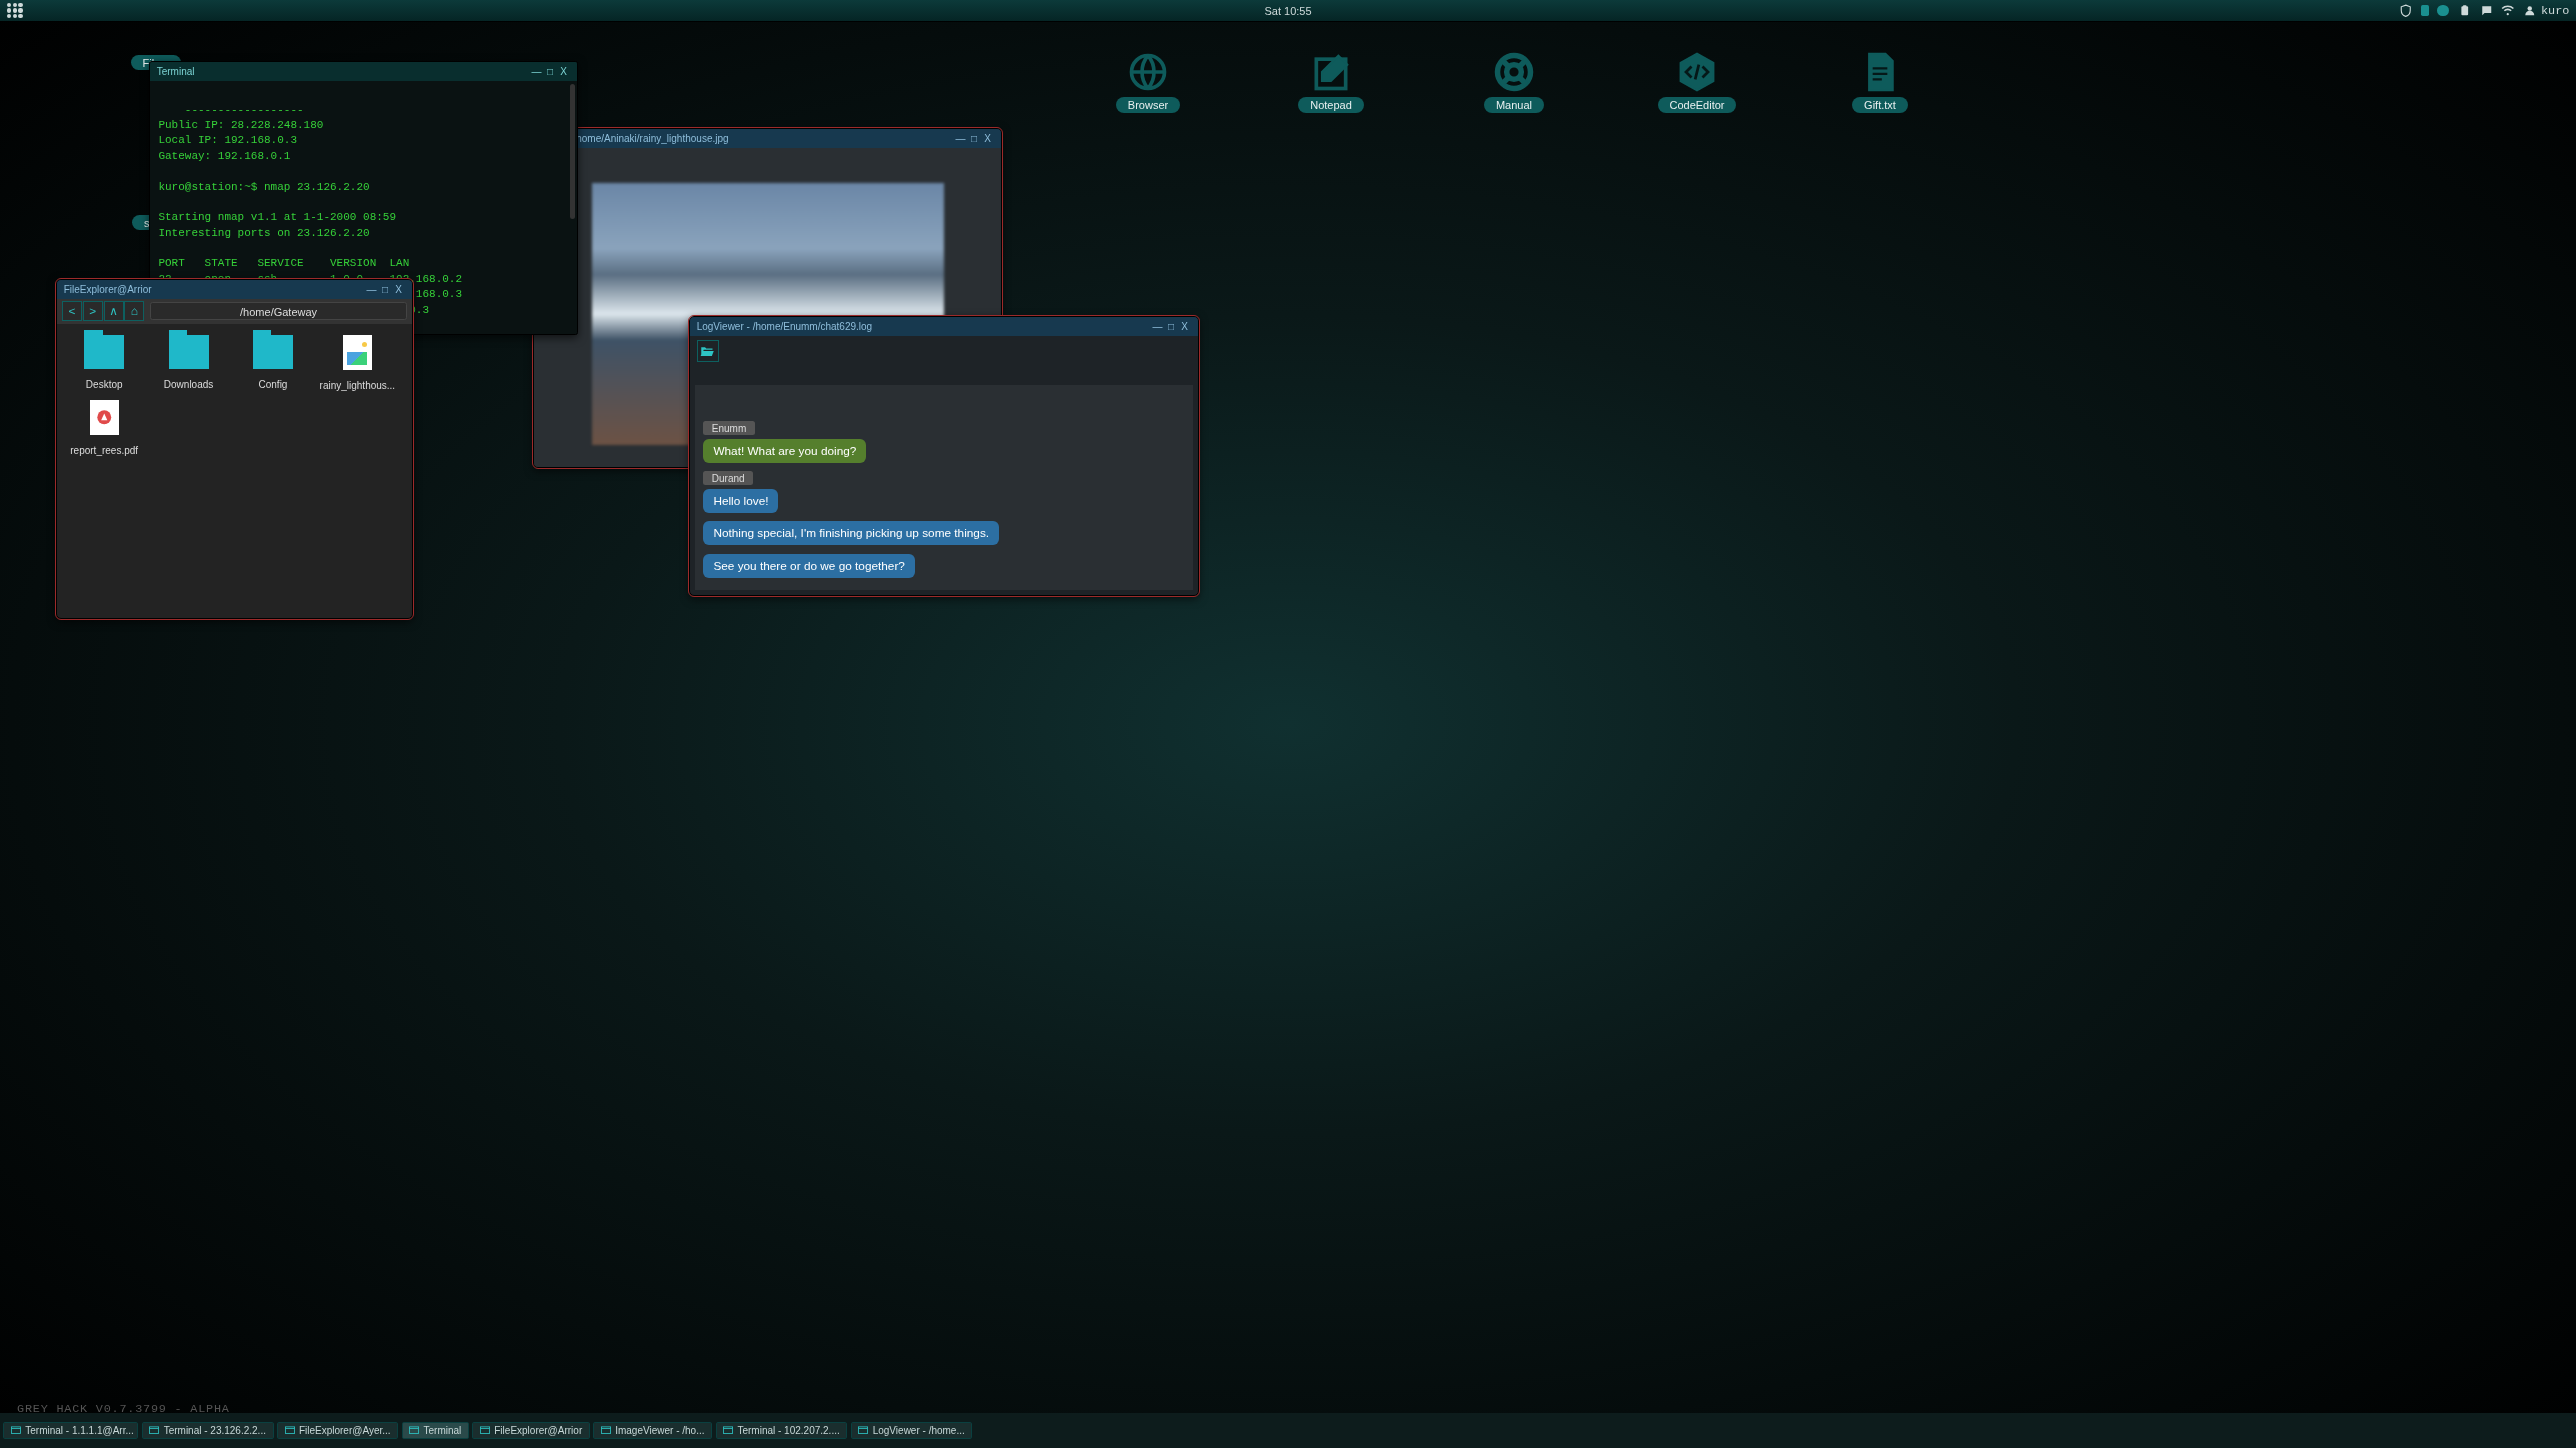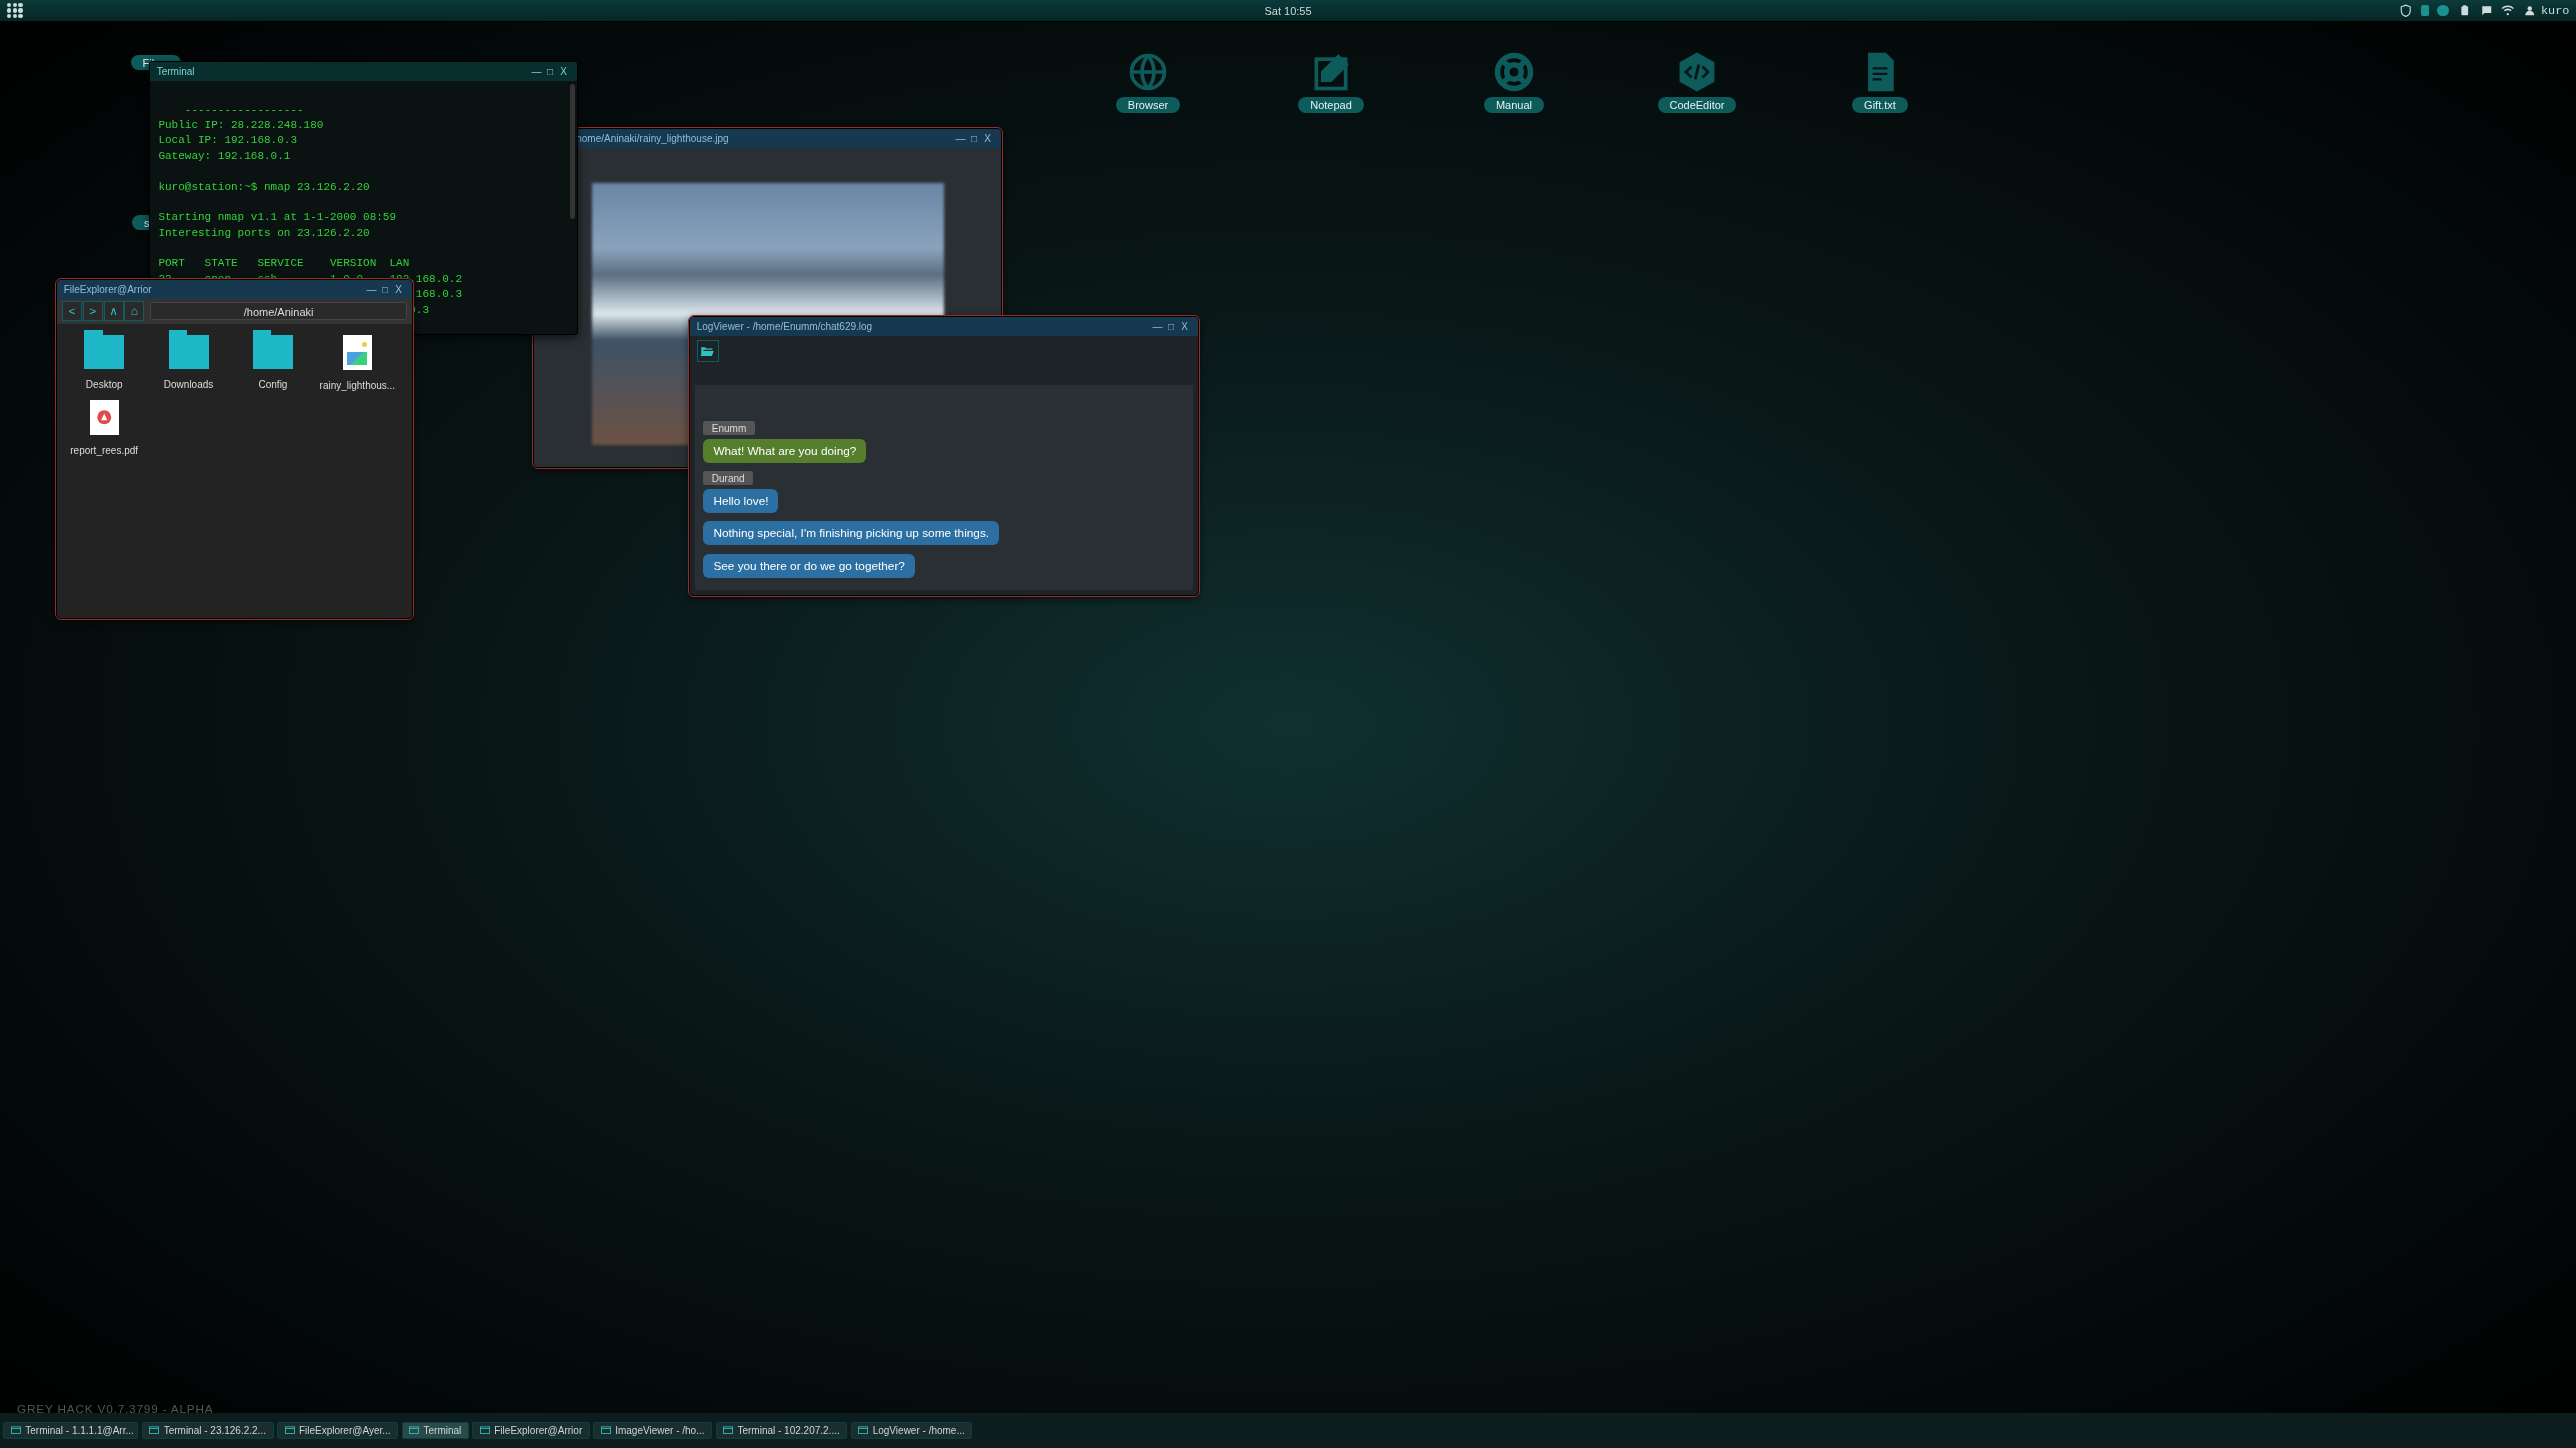--- a/index.html
+++ b/index.html
@@ -86,21 +86,21 @@
 .chat-scroll::-webkit-scrollbar{width:8.4px}.chat-scroll::-webkit-scrollbar-thumb{background:#555;border-radius:4.2px}
 .msg-row { display:flex; flex-direction:column; margin-bottom:3.4px; }
 .msg-row.right { align-items:flex-start;margin-top:28px; }
 .msg-row.left { align-items:flex-start;justify-content:flex-end; }
 .sender-tag { background:#555; color:#ddd; font-size:10px; padding:1.7px 8.4px; border-radius:2.5px; margin-bottom:3.4px; }
 .bubble { max-width:404px; padding:5px 10px; border-radius:5.9px; font-size:11.8px; color:#fff; margin-bottom:5px; }
 .bubble.blue { background:#2c6fa3; }
 .bubble.green { background:#557f2d; }
 
 
-.version { position:absolute; left:17px; bottom:32px; font-family:Liberation Sans, sans-serif; font-size:11.8px; color:#555; letter-spacing:0.8px;}
+.version { position:absolute; left:17px; bottom:32px; font-family:Liberation Mono, monospace; font-size:11.8px; color:#555; letter-spacing:0.8px;}
 
 
 .taskbar { position:absolute; left:0; right:0; bottom:0; height:35px; background:#0d1c1c; display:flex; align-items:center; gap:3.4px; padding:0 3.4px; }
 .task-item { height:17px; background:#1a2e2e; border:0.8px solid #0a4040; color:#c8d8d8; font-size:10px; padding:0 6.7px; display:flex; align-items:center; gap:4.2px; border-radius:1.7px; cursor:pointer; max-width:135px; overflow:hidden; white-space:nowrap; }
 .task-item.active { background:#2a4a4a; }
 .task-item svg { width:10px; height:8.4px; fill:#2ec4c4; flex-shrink:0; }
 
 </style>
 </head>
 <body>
@@ -246,21 +246,21 @@
     <span class="wbtn">—</span>
     <span class="wbtn">□</span>
     <span class="wbtn">X</span>
   </div>
   <div class="window-body">
     <div class="explorer-toolbar">
       <div class="nav-btn">&lt;</div>
       <div class="nav-btn">&gt;</div>
       <div class="nav-btn">∧</div>
       <div class="nav-btn">⌂</div>
-      <div class="path-field">/home/Aninaki</div>
+      <div class="path-field">/home/Gateway</div>
     </div>
     <div class="explorer-body" id="explorer-files">
         <div class="file-item">
           <div class="folder-icon"></div>
           <div>Desktop</div>
         </div>
         <div class="file-item">
           <div class="folder-icon"></div>
           <div>Downloads</div>
         </div>

